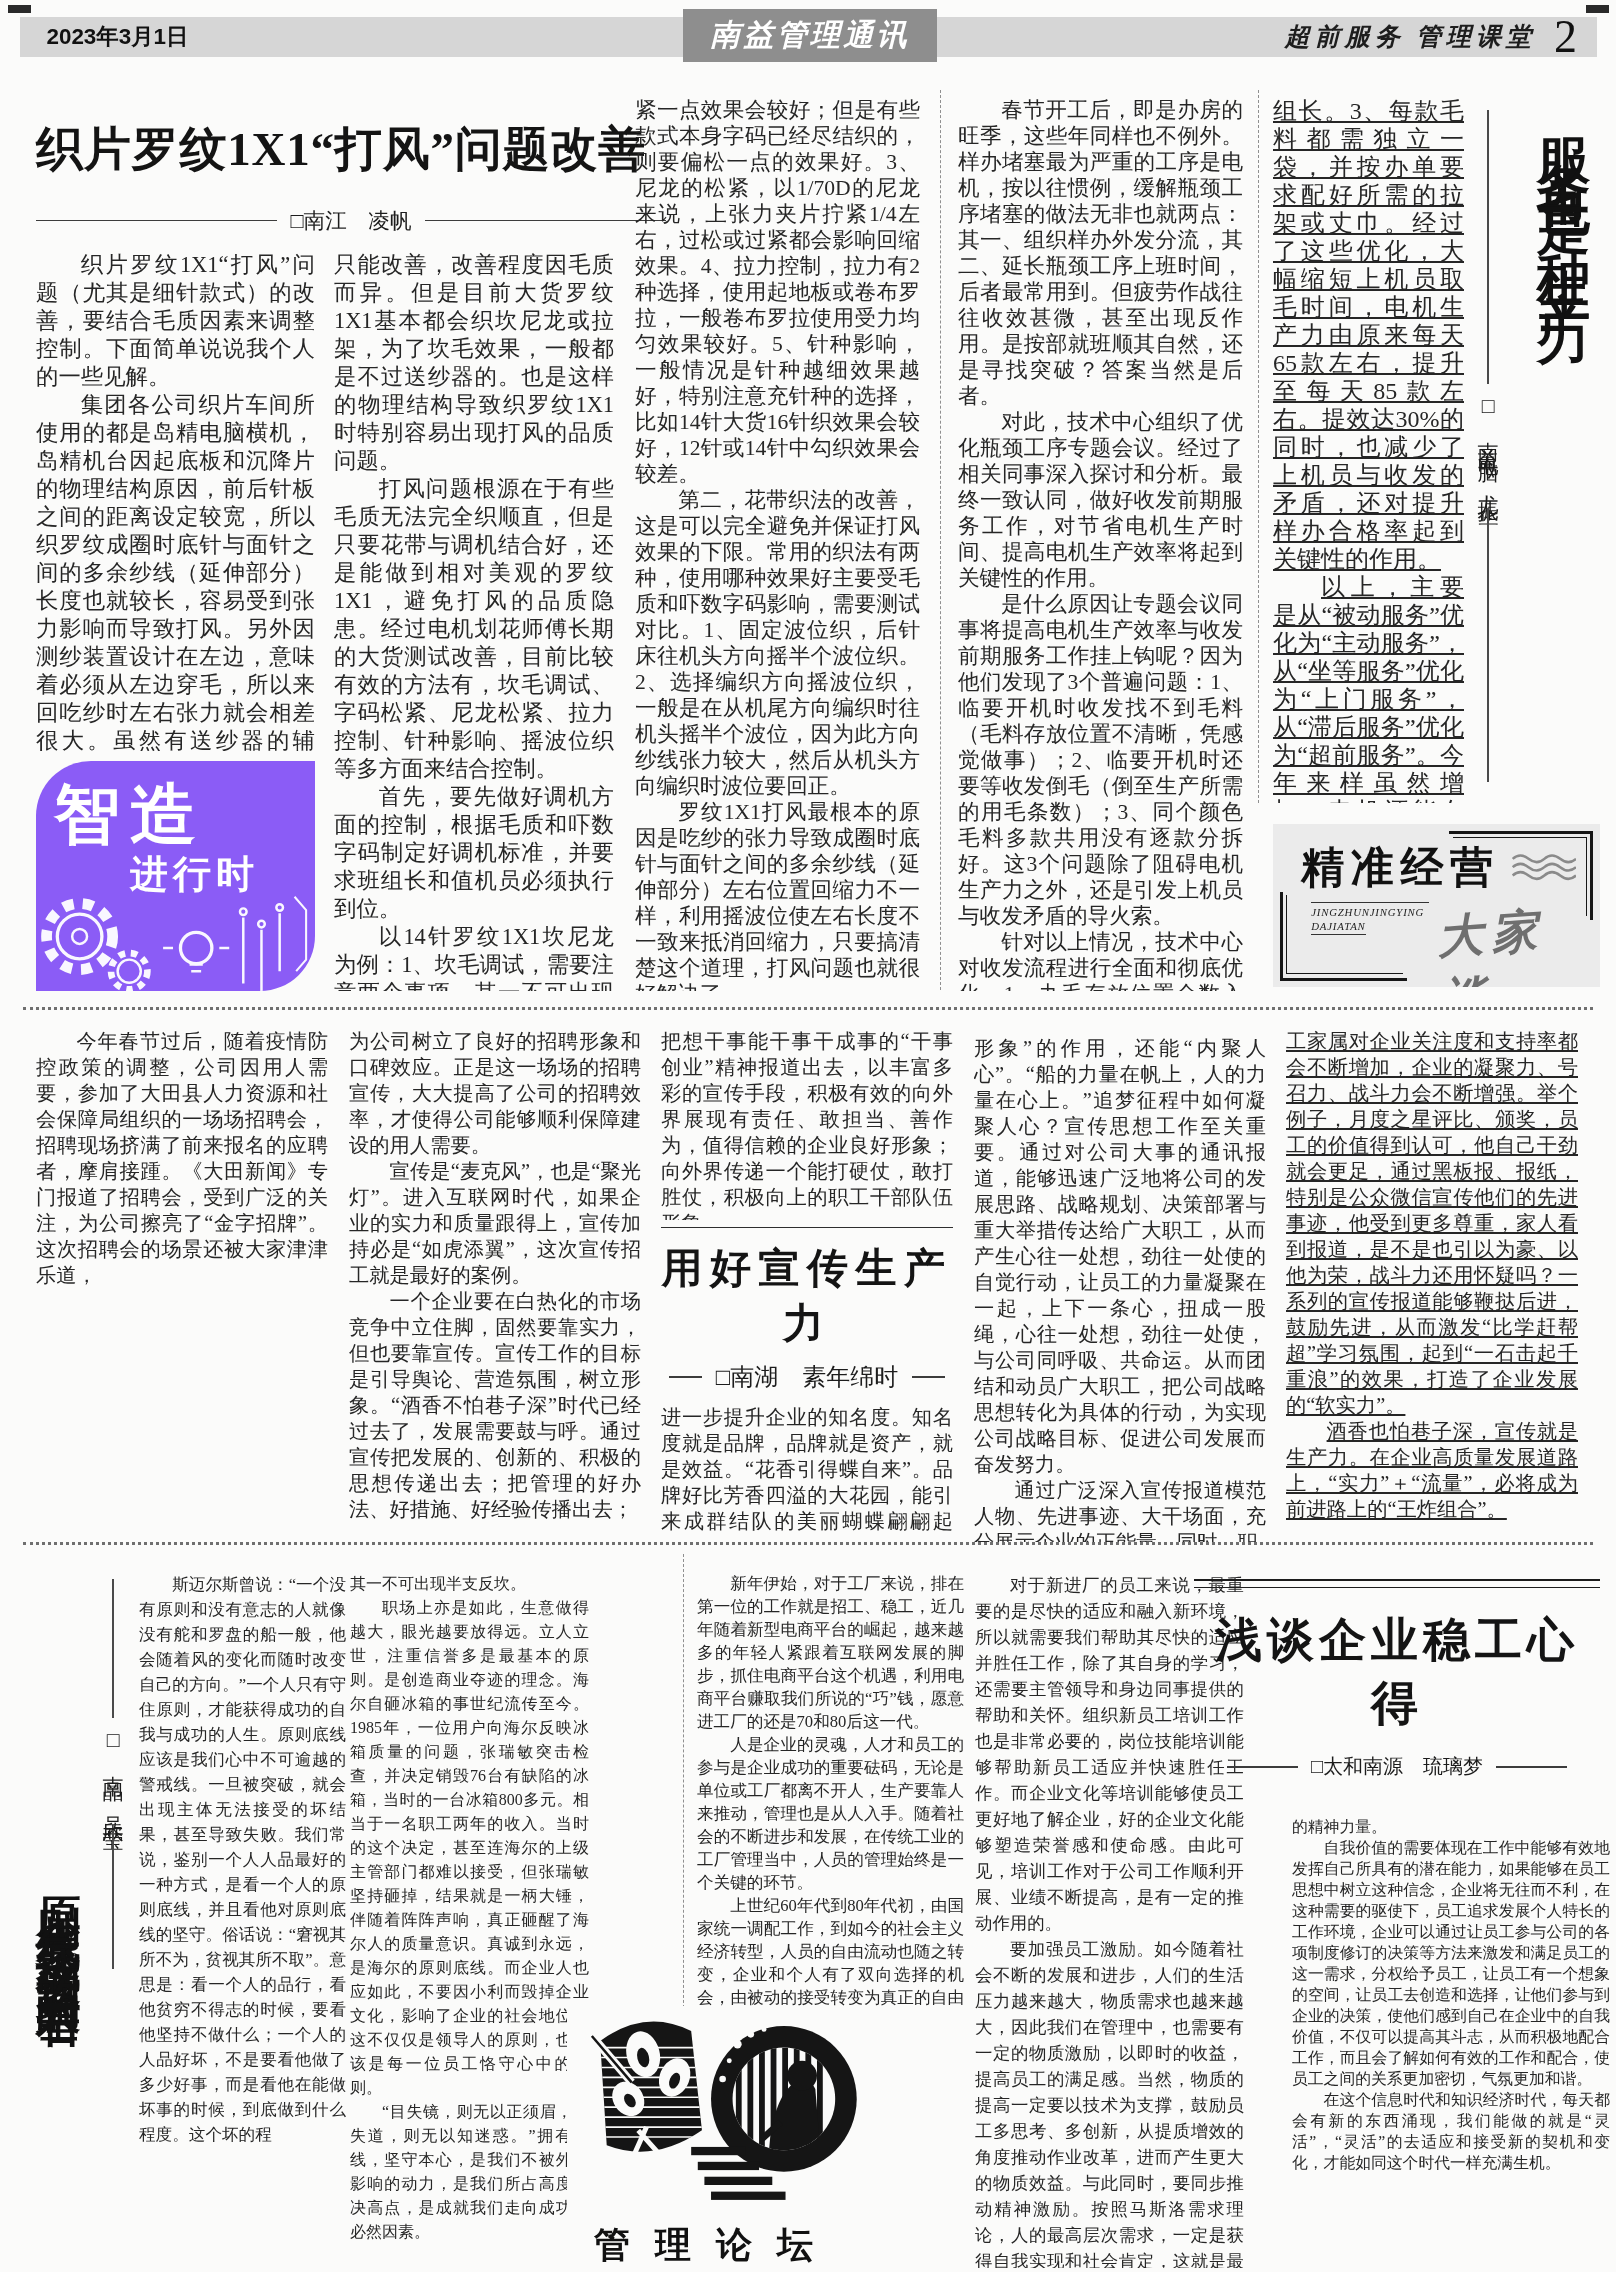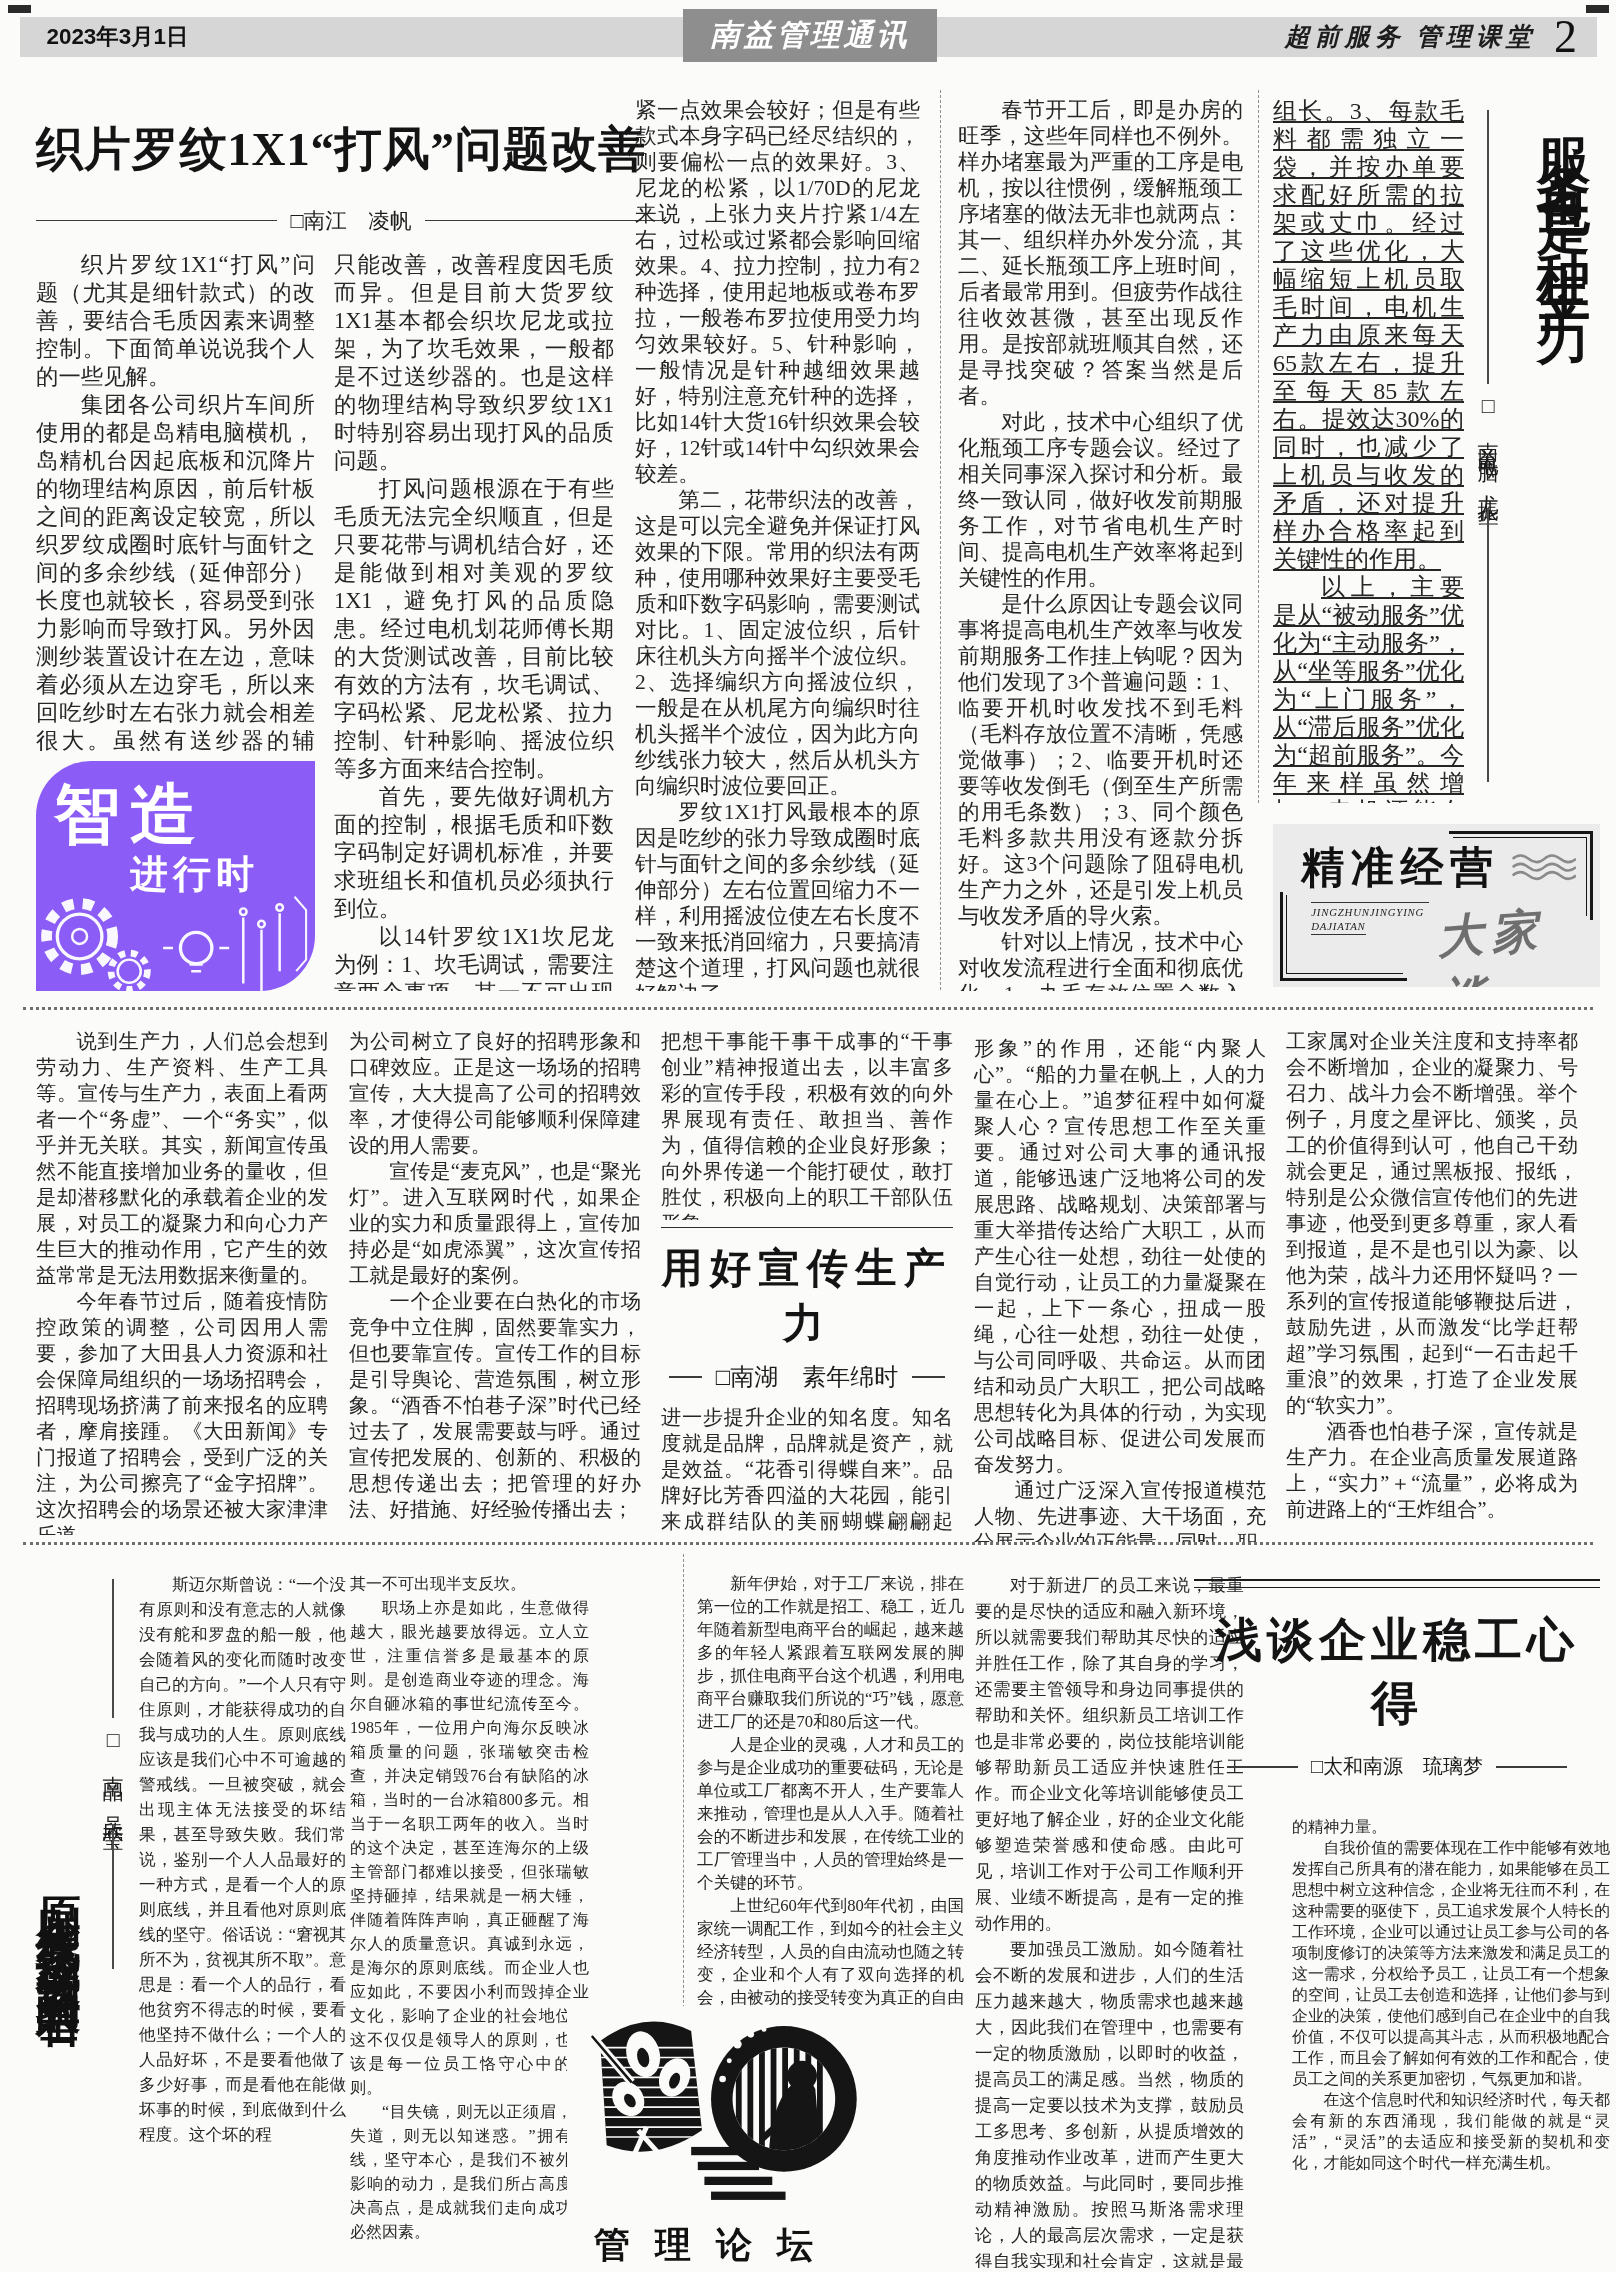--- a/index.html
+++ b/index.html
@@ -68,21 +68,21 @@
   .jz-r2{display:flex;align-items:flex-start;gap:10px;margin:5px 0 0 21.6px;}
   .jz-latin{border-top:1.7px solid #333;padding-top:3.3px;font-size:10.8px;font-style:italic;letter-spacing:0.8px;color:#222;width:133px;}
   .jz-latin .l2{display:inline-block;border-bottom:1.7px solid #333;padding-bottom:1.7px;margin-top:1.7px;}
   .jz-t2{font-size:46px;font-weight:900;font-style:italic;color:#6f6f6f;transform:rotate(-4deg);letter-spacing:8.3px;}
   
   .mid-section{position:absolute;left:36px;top:1028px;width:1564px;height:507px;}
   .col-m1{left:0;top:0;width:292px;height:507px;}
   .col-m2{left:313px;top:0;width:292px;height:507px;}
   .col-m3{left:625px;top:0;width:292px;height:507px;display:flex;flex-direction:column;}
   .col-m4{left:938px;top:0;width:292px;height:507px;margin-top:7px;}
-  .col-m5{left:1250px;top:0;width:292px;height:507px;}
+  .col-m5{left:1250px;top:0;width:292px;height:507px;text-decoration:underline;}
   .m3top{height:192px;overflow:hidden;text-align:justify;}
   .m-head{border-top:1.7px solid #2e2e2e;padding-top:13.3px;margin-top:6.6px;}
   .m-head h2{font-size:41px;font-weight:700;letter-spacing:7.5px;text-align:center;}
   .m-head .byline-row{margin:10px 8.3px 11.6px;font-size:24px;}
   .m3bot{flex:1;overflow:hidden;text-align:justify;}
   
   .bot-section{position:absolute;left:25px;top:1564px;width:1575px;height:709px;}
   .bcol .para{font-size:17.4px;line-height:26px;}
   .pr-head{left:3.3px;top:10px;height:693px;font-size:45px;letter-spacing:10px;}
   .pr-byline{left:70px;top:15px;width:36px;height:390px;}
@@ -219,21 +219,20 @@
           <span class="jz-t2">大家谈</span>
         </div>
       </div>
     </div>
   </section>
 
   <div class="hdots" style="top:1007px"></div>
 
   <section class="mid-section">
     <div class="col mcol col-m1">
-      <p class="para">说到生产力，人们总会想到劳动力、生产资料、生产工具等。宣传与生产力，表面上看两者一个“务虚”、一个“务实”，似乎并无关联。其实，新闻宣传虽然不能直接增加业务的量收，但是却潜移默化的承载着企业的发展，对员工的凝聚力和向心力产生巨大的推动作用，它产生的效益常常是无法用数据来衡量的。</p>
       <p class="para">今年春节过后，随着疫情防控政策的调整，公司因用人需要，参加了大田县人力资源和社会保障局组织的一场场招聘会，招聘现场挤满了前来报名的应聘者，摩肩接踵。《大田新闻》专门报道了招聘会，受到广泛的关注，为公司擦亮了“金字招牌”。这次招聘会的场景还被大家津津乐道，</p>
     </div>
     <div class="col mcol col-m2">
       <p class="para cont">为公司树立了良好的招聘形象和口碑效应。正是这一场场的招聘宣传，大大提高了公司的招聘效率，才使得公司能够顺利保障建设的用人需要。</p>
       <p class="para">宣传是“麦克风”，也是“聚光灯”。进入互联网时代，如果企业的实力和质量跟得上，宣传加持必是“如虎添翼”，这次宣传招工就是最好的案例。</p>
       <p class="para">一个企业要在白热化的市场竞争中立住脚，固然要靠实力，但也要靠宣传。宣传工作的目标是引导舆论、营造氛围，树立形象。“酒香不怕巷子深”时代已经过去了，发展需要鼓与呼。通过宣传把发展的、创新的、积极的思想传递出去；把管理的好办法、好措施、好经验传播出去；</p>
     </div>
     <div class="col mcol col-m3">
       <div class="m3top">
         <p class="para cont">把想干事能干事干成事的“干事创业”精神报道出去，以丰富多彩的宣传手段，积极有效的向外界展现有责任、敢担当、善作为，值得信赖的企业良好形象；向外界传递一个能打硬仗，敢打胜仗，积极向上的职工干部队伍形象，</p>

